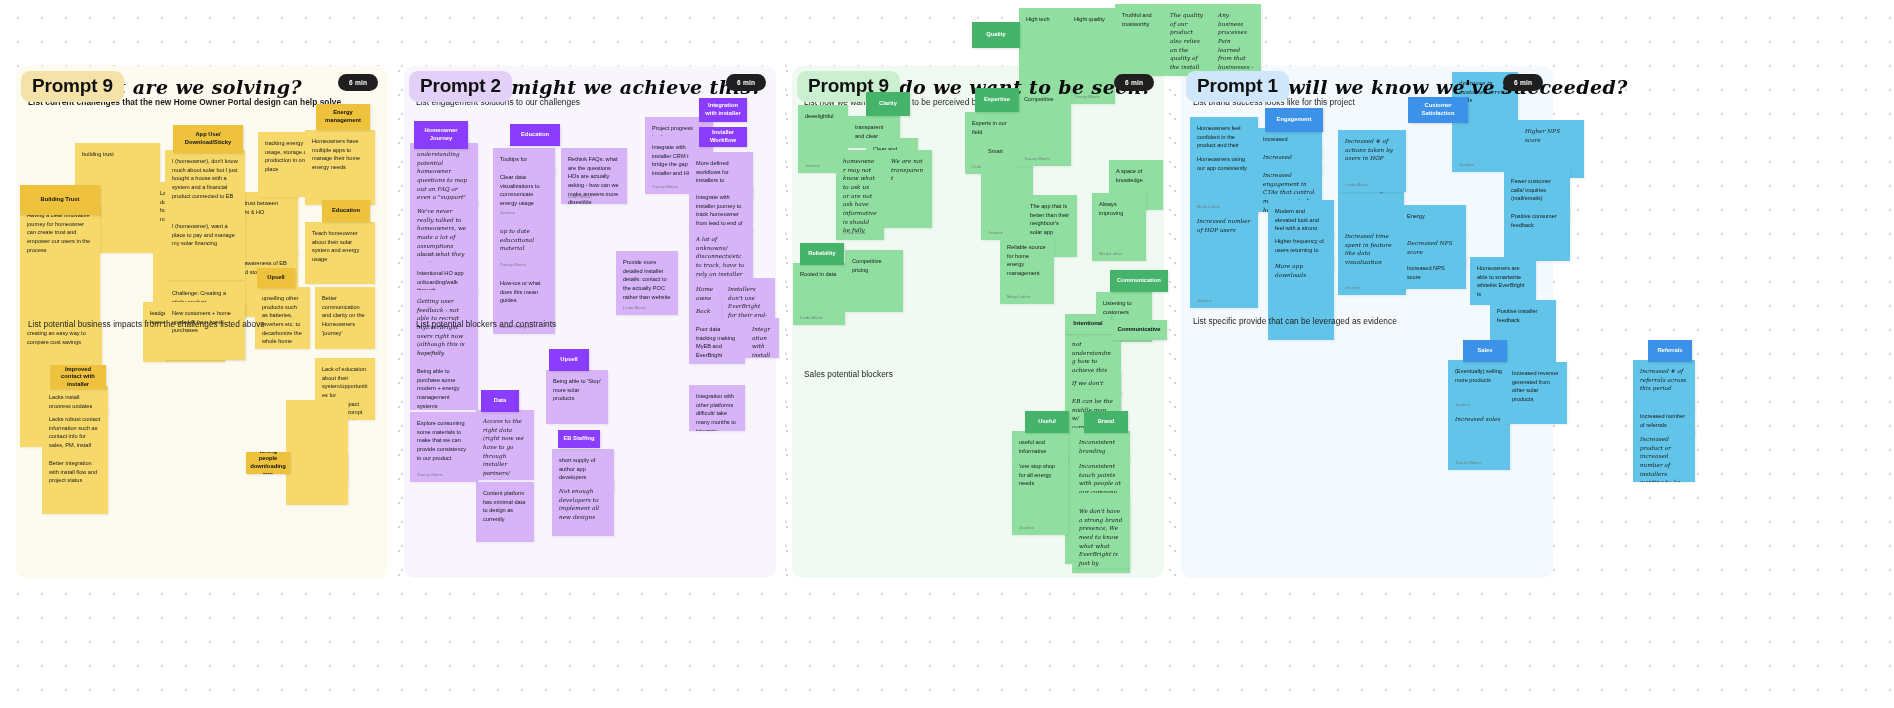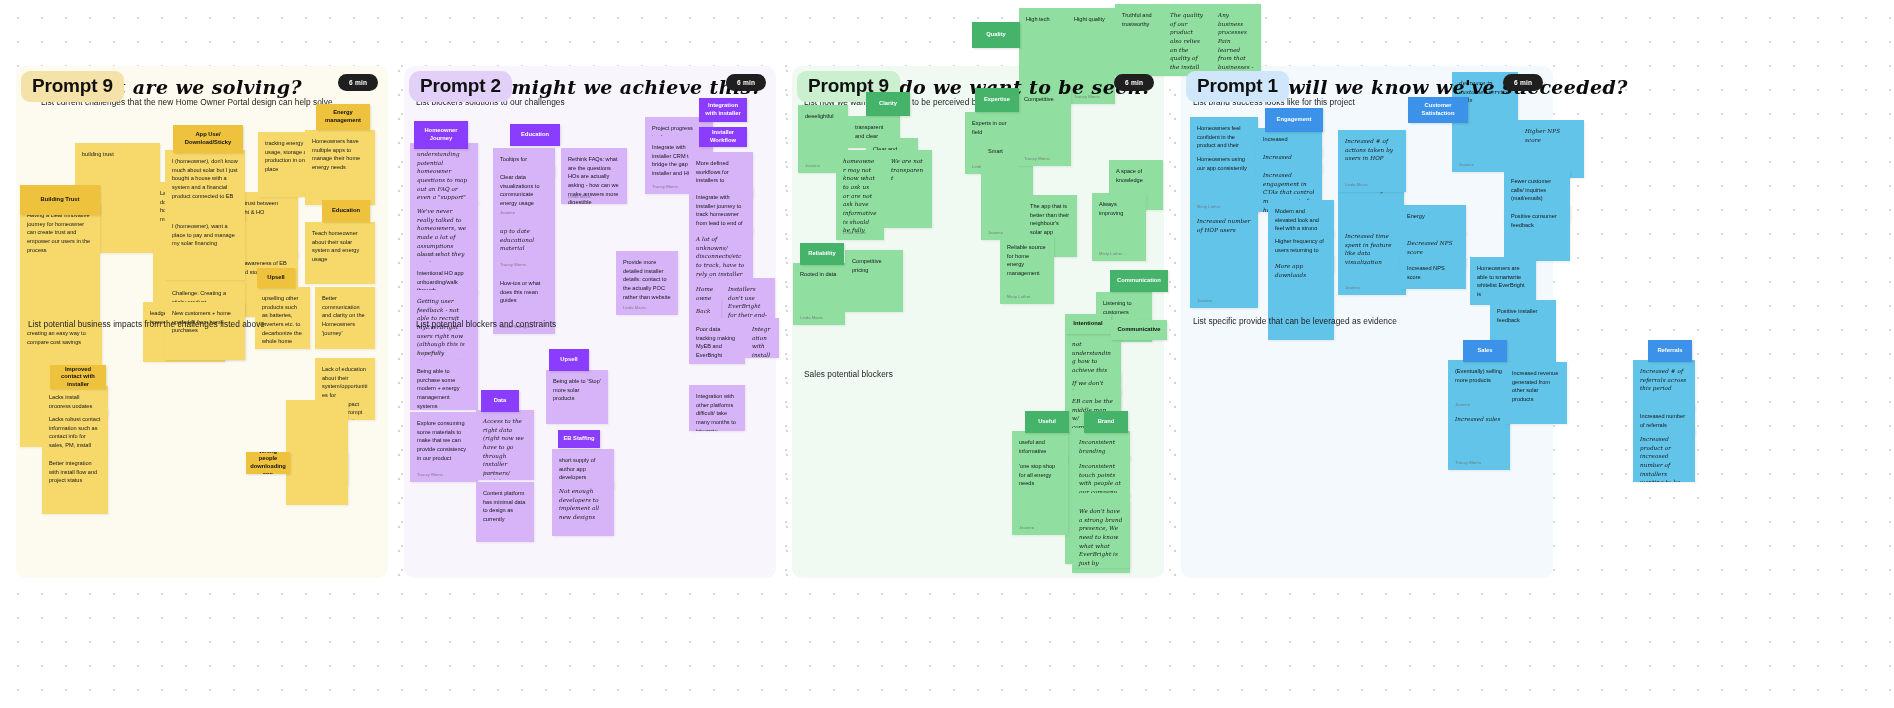--- a/index.html
+++ b/index.html
@@ -506,26 +506,26 @@
       <div class="body">Increased # of referrals across this period</div>
     </div>
     <div class="note" style="left: 1633px; top: 405px; width: 62px; height: 30px; background: rgb(98, 196, 232); z-index: 39;">
       <div class="body">Increased number of referrals</div>
     </div>
     <div class="note hand" style="left: 1633px; top: 428px; width: 62px; height: 54px; background: rgb(98, 196, 232); z-index: 40;">
       <div class="body">Increased product or increased number of installers wanting to be partners</div>
     </div>
     <div class="prompt-chip" style="left: 21px; top: 71px; background: rgb(244, 226, 168);">Prompt 9</div>
     <div class="script-title" style="left: 68px; top: 76px;">What are we solving?</div>
-    <div class="subtitle" style="left: 41px; top: 97px;">List current challenges that the new Home Owner Portal design can help solve</div>
+    <div class="subtitle" style="left: 28px; top: 97px; font-weight: bold;">List current challenges that the new Home Owner Portal design can help solve</div>
     <div class="subtitle" style="left: 28px; top: 319px;">List potential business impacts from the challenges listed above</div>
     <div class="timer" style="left: 338px; top: 74px;">6 min</div>
-    <div class="prompt-chip" style="left: 409px; top: 71px; background: rgb(226, 208, 248); border-radius: 11px;">Prompt 2</div>
+    <div class="prompt-chip" style="left: 409px; top: 71px; background: rgb(226, 208, 248);">Prompt 2</div>
     <div class="script-title" style="left: 456px; top: 76px;">How might we achieve this?</div>
-    <div class="subtitle" style="left: 416px; top: 97px;">List blockers solutions to our challenges</div>
+    <div class="subtitle" style="left: 416px; top: 97px;">List engagement solutions to our challenges</div>
     <div class="subtitle" style="left: 416px; top: 319px;">List potential blockers and constraints</div>
     <div class="timer" style="left: 726px; top: 74px;">6 min</div>
     <div class="prompt-chip" style="left: 797px; top: 71px; background: rgb(203, 240, 207);">Prompt 9</div>
     <div class="script-title" style="left: 844px; top: 76px;">How do we want to be seen?</div>
     <div class="subtitle" style="left: 804px; top: 97px;">List how we want EverBright to be perceived by our users</div>
     <div class="subtitle" style="left: 804px; top: 369px;">Sales potential blockers</div>
     <div class="timer" style="left: 1114px; top: 74px;">6 min</div>
     <div class="prompt-chip" style="left: 1186px; top: 71px; background: rgb(207, 230, 251);">Prompt 1</div>
     <div class="script-title" style="left: 1233px; top: 76px;">How will we know we've succeeded?</div>
     <div class="subtitle" style="left: 1193px; top: 97px;">List brand success looks like for this project</div>

